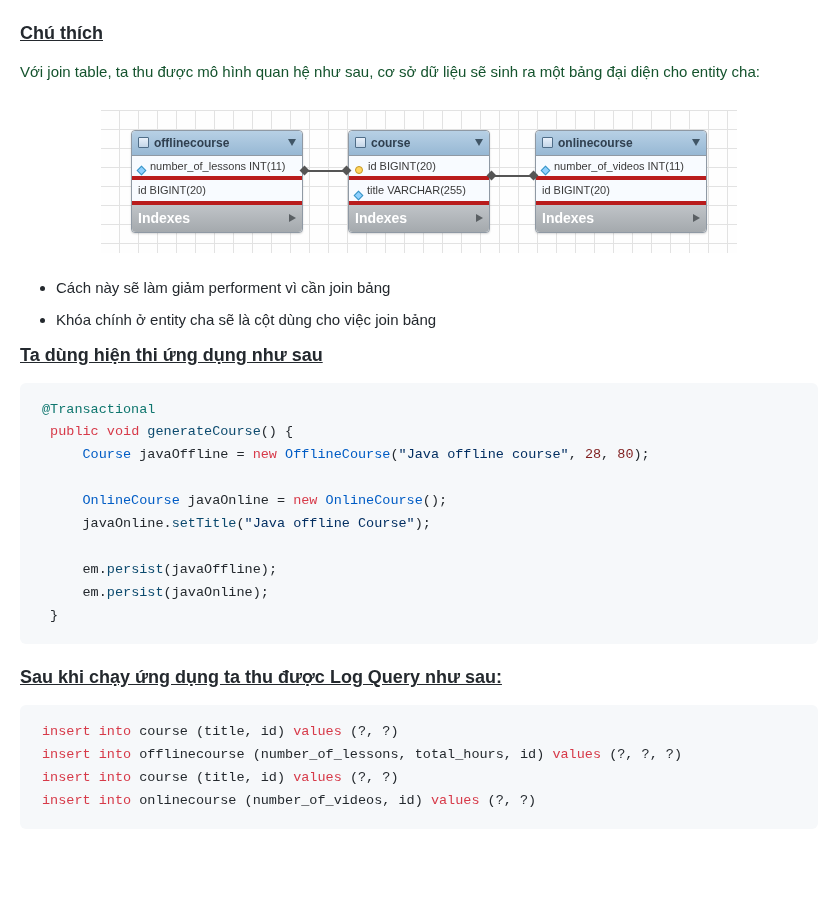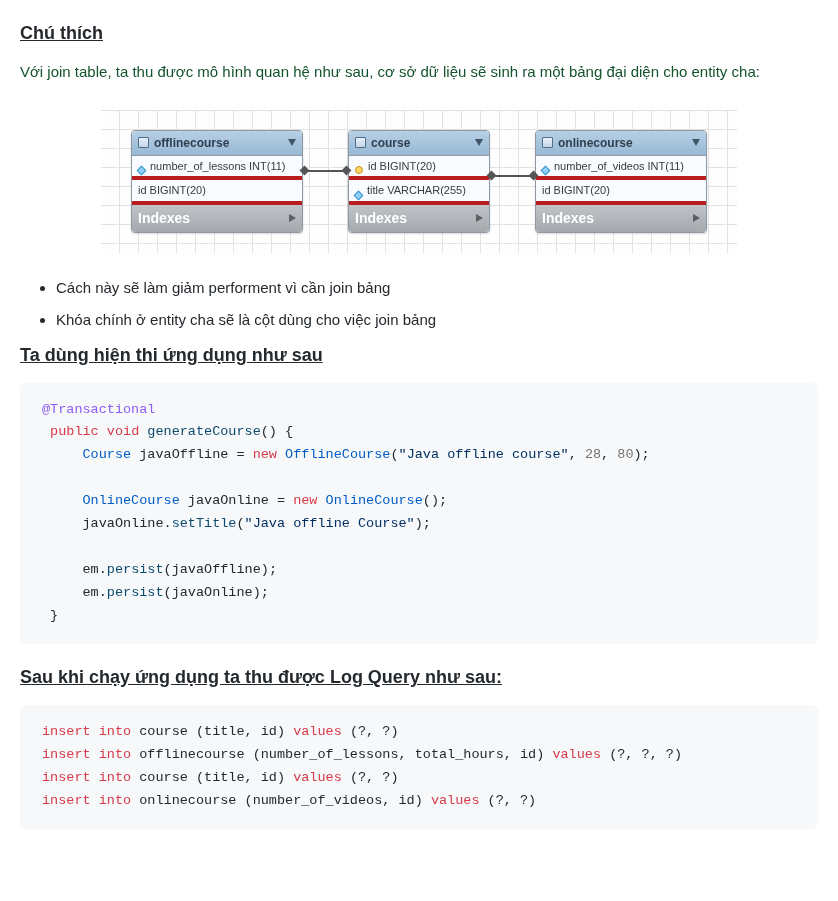--- a/index.html
+++ b/index.html
@@ -142,26 +142,26 @@
     background: #f6f8fa;
     border-radius: 6px;
     padding: 16px 22px;
     font-family: SFMono-Regular, Consolas, "Liberation Mono", Menlo, monospace;
     font-size: 13.5px;
     line-height: 1.7;
     color: #24292e;
     overflow-x: auto;
     margin-bottom: 20px;
   }
-  .t-anno { color: #8b5cf6; }
+  .t-anno { color: #0f766e; }
   .t-kw { color: #d73a49; }
   .t-fn { color: #0c4a6e; }
   .t-type { color: #005cc5; }
   .t-str { color: #032f62; }
-  .t-num { color: #737373; }
+  .t-num { color: #7f1d1d; }
 </style>
 </head>
 <body>
 
 <h3>Chú thích</h3>
 <p class="para">Với join table, ta thu được mô hình quan hệ như sau, cơ sở dữ liệu sẽ sinh ra một bảng đại diện cho entity cha:</p>
 
 <div class="diagram-wrap">
   <div class="diagram">
     <div class="tables">

